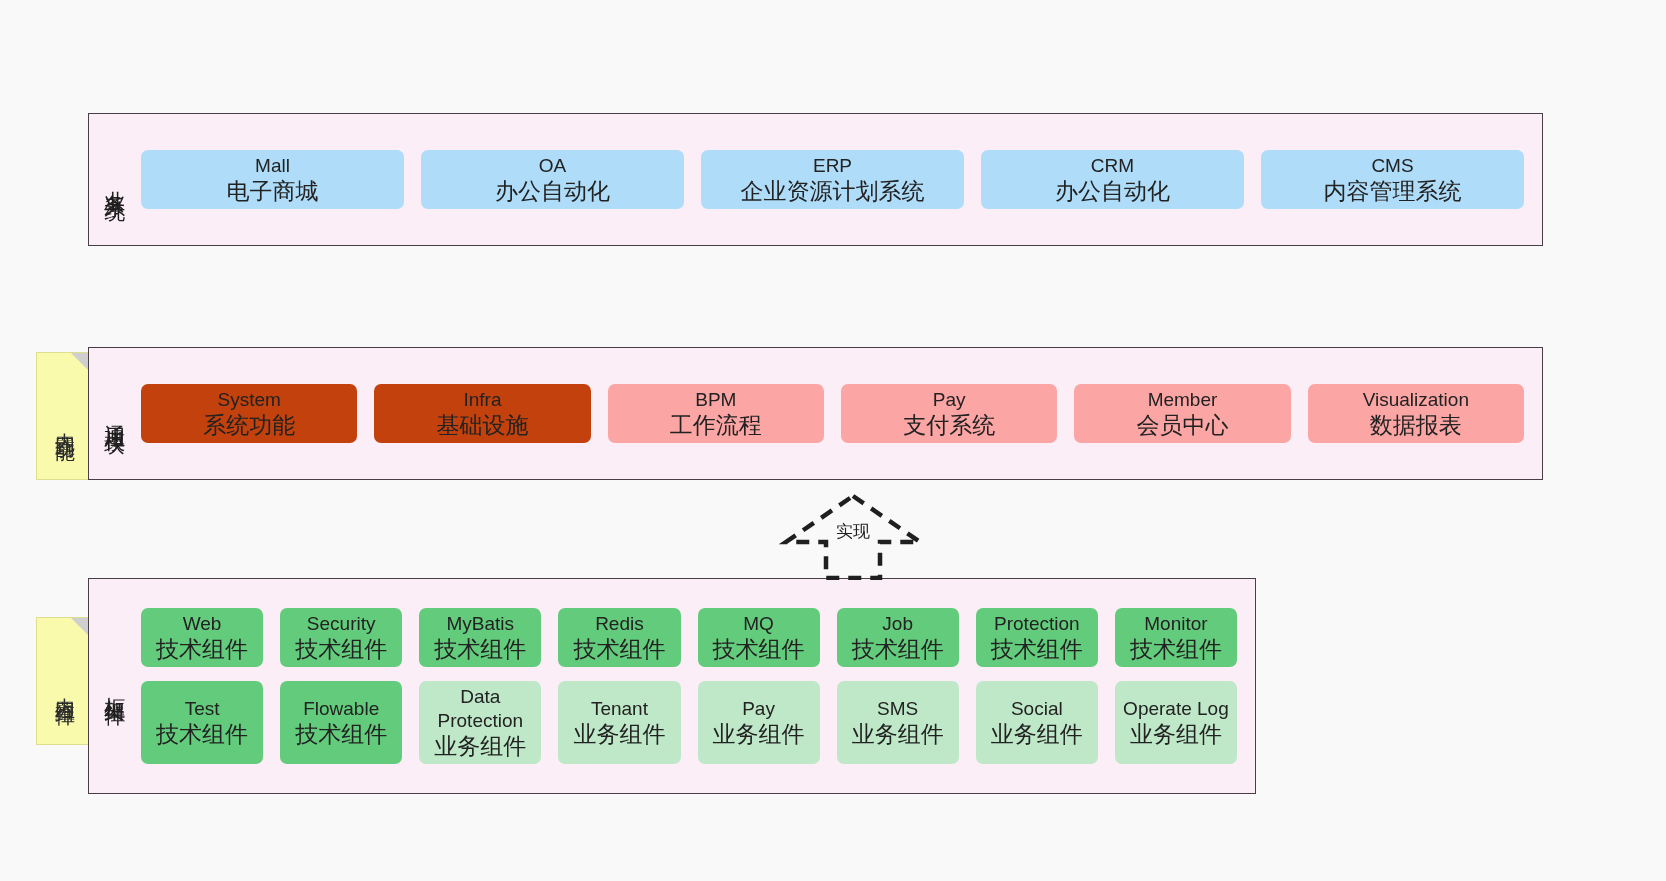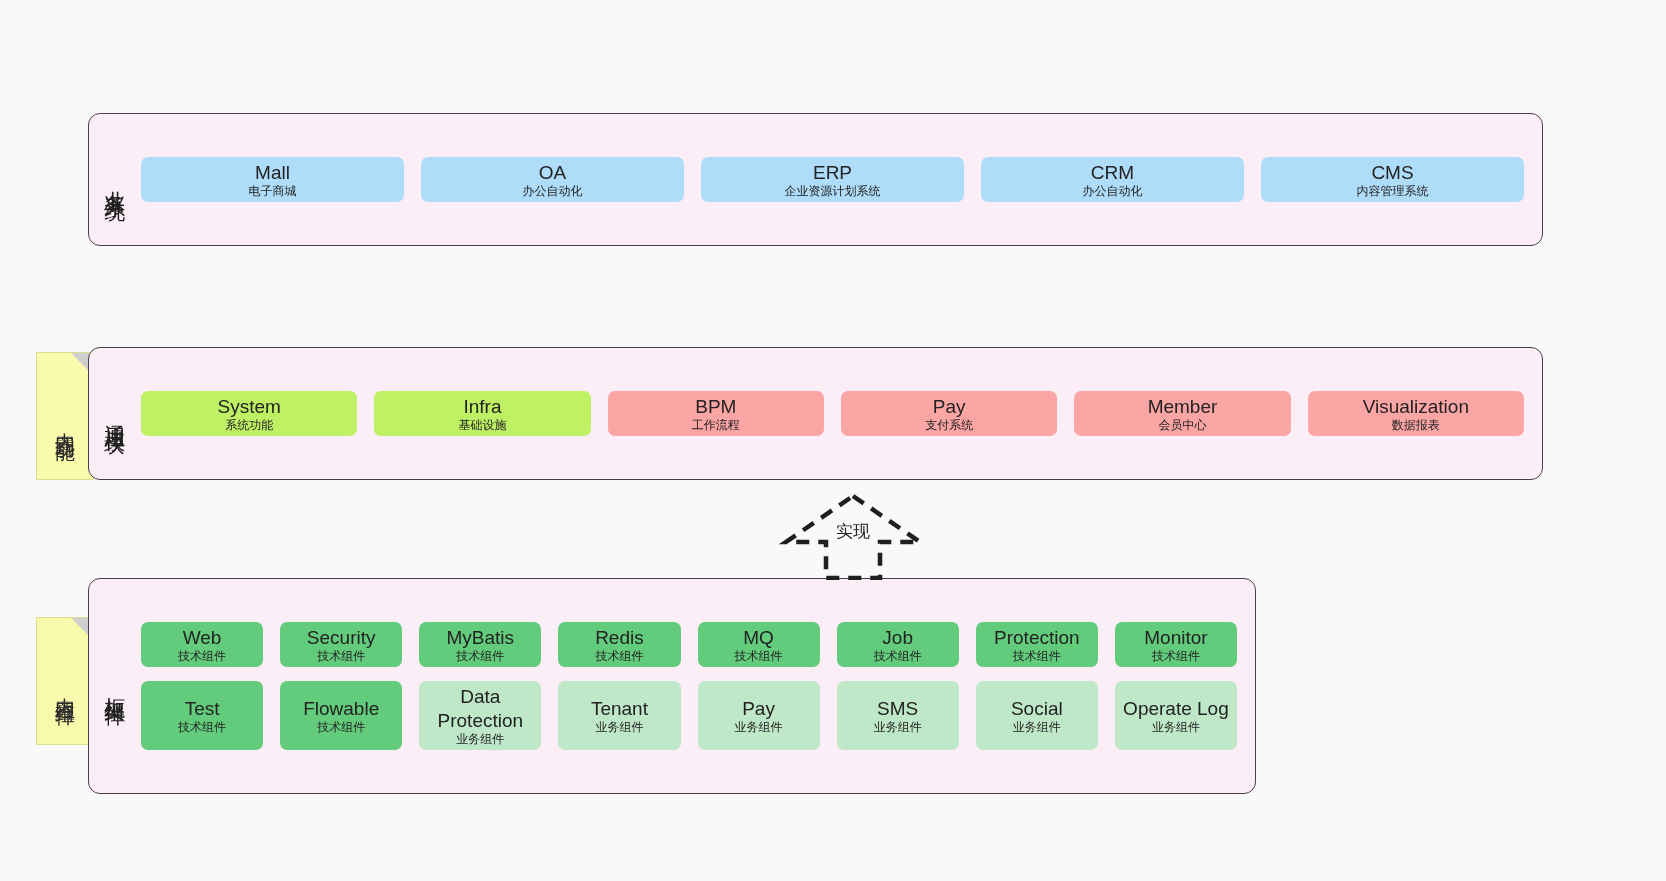--- a/index.html
+++ b/index.html
@@ -47,21 +47,21 @@
     letter-spacing: 3px;
     line-height: 1.15;
     padding-top: 14px;
   }
 
   
   .layer {
     position: absolute;
     background: #FBEEF6;
     border: 1.6px solid #4a3f48;
-    border-radius: 12px;
+    border-radius: 0;
     box-sizing: border-box;
     display: flex;
     align-items: stretch;
     z-index: 2;
   }
   .layer-title {
     flex: 0 0 auto;
     width: 52px;
     display: flex;
     align-items: center;
@@ -93,24 +93,24 @@
     display: flex;
     flex-direction: column;
     align-items: center;
     justify-content: center;
     text-align: center;
     box-sizing: border-box;
     padding: 4px 6px;
     line-height: 1.22;
   }
   .cell .t1 { font-size: 19px; color: #222; }
-  .cell .t2 { font-size: 12px; color: #222; }
+  .cell .t2 { font-size: 23px; color: #222; }
 
   .blue   { background: #AFDCF8; }
-  .red    { background: #bef264; justify-content: flex-end; }
+  .red    { background: #c2410c; justify-content: flex-end; }
   .pink   { background: #fca5a5; align-items: center; }
   .green  { background: #63CC7C; }
   .mint   { background: #BFE8C8; }
 
   
   #layer-business  { left: 88px;  top: 113px; width: 1455px; height: 133px; }
   #layer-common    { left: 88px;  top: 347px; width: 1455px; height: 133px; }
   #layer-framework { left: 88px;  top: 578px; width: 1168px; height: 216px; }
 
   #sticky-common    { left: 36px; top: 352px; height: 128px; }

